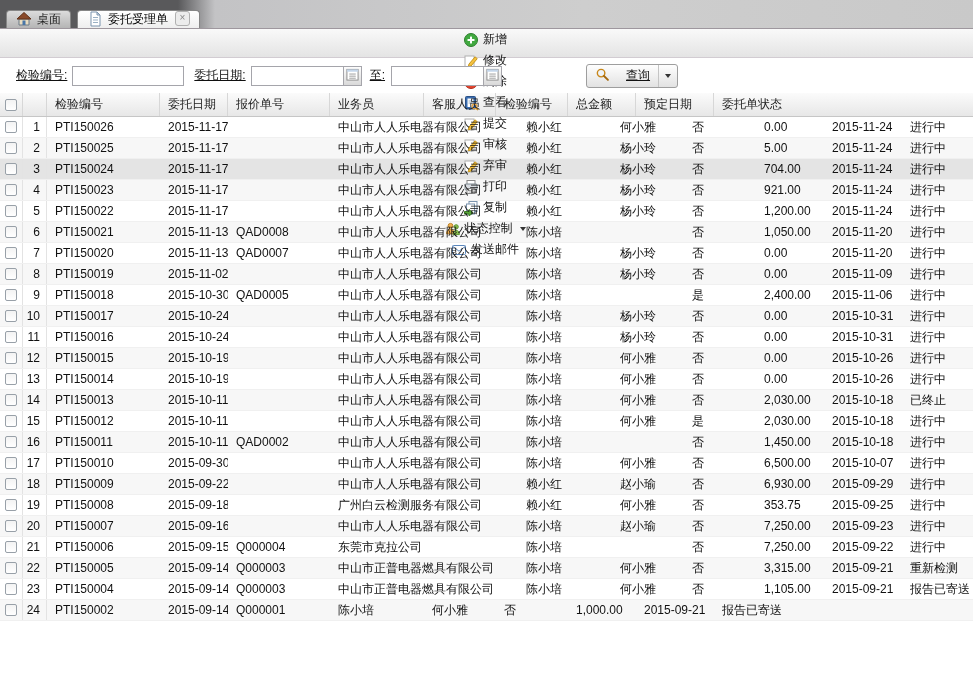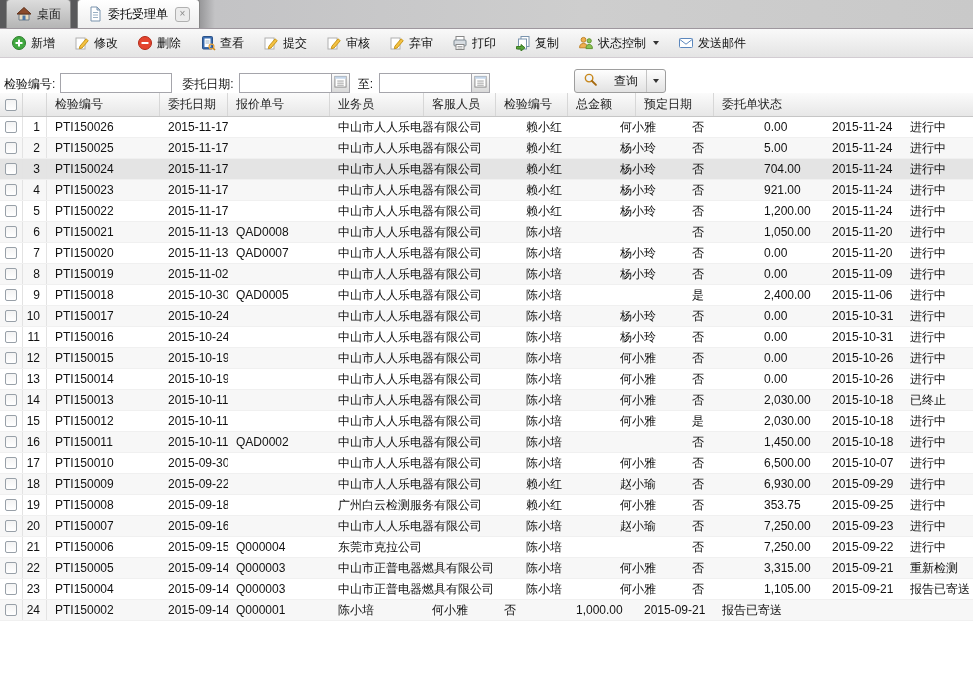--- a/index.html
+++ b/index.html
@@ -4,40 +4,40 @@
 <style>
   html,body{margin:0;padding:0;}
   body{width:973px;height:679px;overflow:hidden;background:#fff;
        font-family:"Liberation Sans", sans-serif;font-size:12px;color:#111;}
   .app{width:973px;height:679px;position:relative;}
 
   
   .tabstrip{height:29px;box-sizing:border-box;padding-top:3px;
     background:linear-gradient(90deg,#59595b 0,#59595b 178px,#c3c3c5 215px,#cecece 60%,#c9c9c9 100%);
     border-bottom:1px solid #9e979e;display:flex;align-items:flex-end;}
-  .tab{display:inline-flex;align-items:center;height:29px;box-sizing:border-box;
+  .tab{display:inline-flex;align-items:flex-start;height:18px;box-sizing:border-box;
     margin-left:6px;padding:0 9px;border:1px solid #868686;border-bottom:none;
     border-radius:4px 4px 0 0;white-space:nowrap;cursor:default;}
   .tab.inactive{background:linear-gradient(#dcdcdc,#b5b5b5);color:#222;}
   .tab.active{background:linear-gradient(#ffffff,#eeeeee);color:#000;}
   .tab .ticon{margin-right:5px;display:inline-flex;}
   .tab-close{margin-left:7px;width:13px;height:13px;border:1px solid #b0b0b0;border-radius:3px;
     background:#ececec;color:#8a8a8a;font-size:10px;line-height:11px;text-align:center;cursor:pointer;}
 
   
   .toolbar{height:28px;background:linear-gradient(#f9f9f9,#e4e4e4);
-    border-bottom:1px solid #d2ccd2;display:flex;align-items:center;padding-left:6px;}
+    border-bottom:1px solid #d2ccd2;display:flex;align-items:center;padding-left:6px;flex-direction:column;}
   .tbtn{display:inline-flex;align-items:center;gap:4px;padding:2px 5px;margin-right:9px;
     border-radius:3px;color:#111;cursor:pointer;white-space:nowrap;}
   .tbtn svg{display:block;}
   .caret{width:0;height:0;border-left:3.5px solid transparent;border-right:3.5px solid transparent;
     border-top:4px solid #333;display:inline-block;margin-left:3px;}
 
   
-  .filterbar{height:35px;background:#fff;display:flex;align-items:flex-end;padding-left:4px;}
+  .filterbar{height:35px;background:#fff;display:flex;align-items:center;padding-left:16px;text-decoration:underline;}
   .flabel{margin-right:5px;white-space:nowrap;}
   .txtinput{height:20px;box-sizing:border-box;border:1px solid #a5a5ab;padding:0 4px;
     font-family:inherit;font-size:12px;background:#fff;}
   .inp-code{width:112px;margin-right:10px;}
   .datefield{display:inline-flex;align-items:stretch;}
   .inp-date{width:92px;border-right:none;}
   .calbtn{width:19px;height:20px;box-sizing:border-box;border:1px solid #a5a5ab;
     background:linear-gradient(#fdfdfd,#d9d9d9);display:inline-flex;align-items:center;
     justify-content:center;padding:0;cursor:pointer;}
   .to-label{margin:0 6px 0 8px;}

